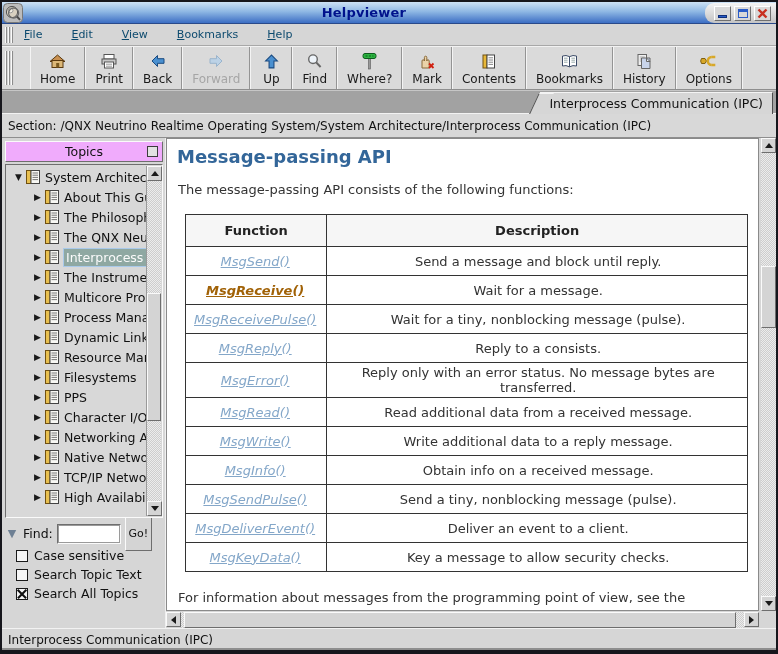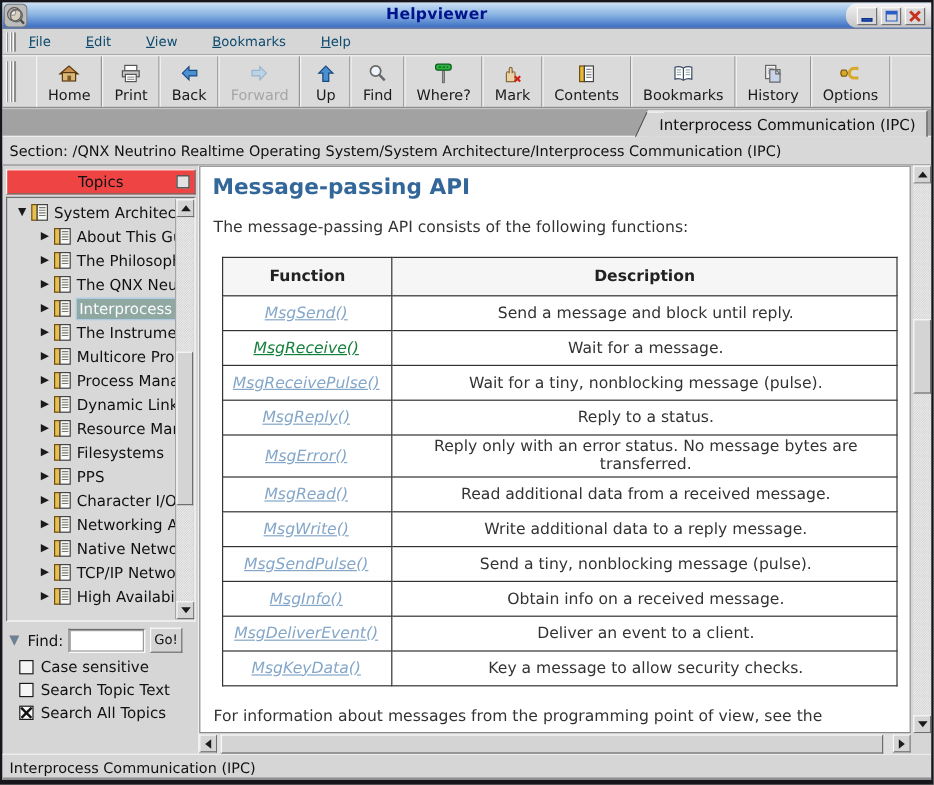--- a/index.html
+++ b/index.html
@@ -97,21 +97,21 @@
   
   .main { flex:1; display:flex; min-height:0; }
 
   
   .sidebar {
     width:164px; flex:0 0 164px; display:flex; flex-direction:column;
     padding:3px 2px 2px 3px; border-right:1px solid #f0f0f0;
   }
   .topics-header {
     height:21px; flex:0 0 21px; position:relative;
-    background:#ef4444; border:1px solid; border-color:#fafafa #6e6e6e #6e6e6e #fafafa;
+    background:#f0abfc; border:1px solid; border-color:#fafafa #6e6e6e #6e6e6e #fafafa;
     display:flex; align-items:center; justify-content:center;
     font-size:12.5px; color:#111;
   }
   .panel-btn {
     position:absolute; right:4px; top:4px; width:11px; height:11px;
     border:1px solid #3c3c3c; background:#e2e2e2;
   }
   .tree-wrap { flex:1; margin-top:2px; position:relative; min-height:0;
     border:1px solid; border-color:#6e6e6e #fafafa #fafafa #6e6e6e; background:#d8d8d8; overflow:hidden; }
   .tree { position:absolute; left:0; top:2px; right:16px; bottom:0; overflow:hidden; }
@@ -144,21 +144,21 @@
   .arr-right { width:0; height:0; border-top:4px solid transparent; border-bottom:4px solid transparent; border-left:5px solid #1a1a1a; }
 
   
   .find-panel { flex:0 0 105px; margin-top:3px; display:flex; flex-direction:column; }
   .find-row { display:flex; align-items:center; height:25px; gap:4px; }
   .tri { font-size:11px; color:#6e8094; width:14px; text-align:center; }
   .find-label { font-size:12.5px; color:#111; }
   .find-input { width:64px; height:20px; background:#ffffff;
     border:1px solid; border-color:#6e6e6e #fafafa #fafafa #6e6e6e; outline:1px solid #9a9a9a; outline-offset:-2px;
     font-size:12px; padding:0 3px; font-family:inherit; }
-  .go-btn { width:27px; height:21px; background:#d4d4d4; font-family:inherit;
+  .go-btn { width:27px; height:34px; background:#d4d4d4; font-family:inherit;
     border:1px solid; border-color:#fafafa #6e6e6e #6e6e6e #fafafa;
     font-size:11px; color:#111; padding:0; }
   .cb-row { display:flex; align-items:center; height:19px; gap:6px; padding-left:11px; }
   .cb { width:12px; height:12px; flex:0 0 12px; background:#f6f6f6; border:1px solid #1a1a1a; position:relative; }
   .cb.checked::before, .cb.checked::after {
     content:""; position:absolute; left:-1px; top:4px; width:12px; height:1.6px; background:#111;
   }
   .cb.checked::before { transform:rotate(45deg); }
   .cb.checked::after  { transform:rotate(-45deg); }
   .cb-lb { font-size:12.5px; color:#111; white-space:nowrap; }
@@ -175,21 +175,21 @@
   table.fn-table { border-collapse:collapse; margin-left:8px; }
   .fn-table th {
     border:1px solid #333; background:#f6f6f6; height:32px;
     font-size:13px; color:#222; font-weight:bold; text-align:center; padding:0 10px;
   }
   .fn-table th.c1 { width:119px; }
   .fn-table th.c2 { width:441px; }
   .fn-table td { border:1px solid #333; height:29px; font-size:13px; color:#333; padding:2px 10px 2px 8px;text-align:center; }
   .fn-table td.desc { padding-left:12px; }
   a.fn { color:#84a7c9; font-style:italic; text-decoration:underline; cursor:pointer; }
-  a.fn.strong { color:#15803d; font-weight:normal; }
+  a.fn.strong { color:#a16207; font-weight:bold; }
   .footer-p { font-size:13px; color:#333; margin:17px 0 0 1px; width:565px; line-height:1.45; }
   .flink { color:#84a7c9; text-decoration:underline; cursor:pointer; }
   .footer-p em { font-style:italic; }
 
   .content .sb-v { top:0; right:0; bottom:17px; border-left:none; }
   .sb-h { position:absolute; left:0; right:17px; bottom:0; height:16px; background:#d0d0d0; }
   .sb-h .sb-btn { top:0; height:15px; }
   .sb-h .sb-btn.left { left:0; } .sb-h .sb-btn.right { right:0; left:auto; }
   .sb-h .sb-track { top:0; bottom:0; left:15px; right:15px; }
   .sb-h .sb-thumb { top:0; bottom:0; left:3px; right:8px; }
@@ -625,41 +625,41 @@
               <tr>
                 <td><a class="fn strong">MsgReceive()</a></td>
                 <td class="desc">Wait for a message.</td>
               </tr>
               <tr>
                 <td><a class="fn">MsgReceivePulse()</a></td>
                 <td class="desc">Wait for a tiny, nonblocking message (pulse).</td>
               </tr>
               <tr>
                 <td><a class="fn">MsgReply()</a></td>
-                <td class="desc">Reply to a status.</td>
+                <td class="desc">Reply to a consists.</td>
               </tr>
               <tr>
                 <td><a class="fn">MsgError()</a></td>
                 <td class="desc">Reply only with an error status. No message bytes are transferred.</td>
               </tr>
               <tr>
                 <td><a class="fn">MsgRead()</a></td>
                 <td class="desc">Read additional data from a received message.</td>
               </tr>
               <tr>
                 <td><a class="fn">MsgWrite()</a></td>
                 <td class="desc">Write additional data to a reply message.</td>
               </tr>
               <tr>
+                <td><a class="fn">MsgInfo()</a></td>
+                <td class="desc">Obtain info on a received message.</td>
+              </tr>
+              <tr>
                 <td><a class="fn">MsgSendPulse()</a></td>
                 <td class="desc">Send a tiny, nonblocking message (pulse).</td>
-              </tr>
-              <tr>
-                <td><a class="fn">MsgInfo()</a></td>
-                <td class="desc">Obtain info on a received message.</td>
               </tr>
               <tr>
                 <td><a class="fn">MsgDeliverEvent()</a></td>
                 <td class="desc">Deliver an event to a client.</td>
               </tr>
               <tr>
                 <td><a class="fn">MsgKeyData()</a></td>
                 <td class="desc">Key a message to allow security checks.</td>
               </tr>
             </tbody>

